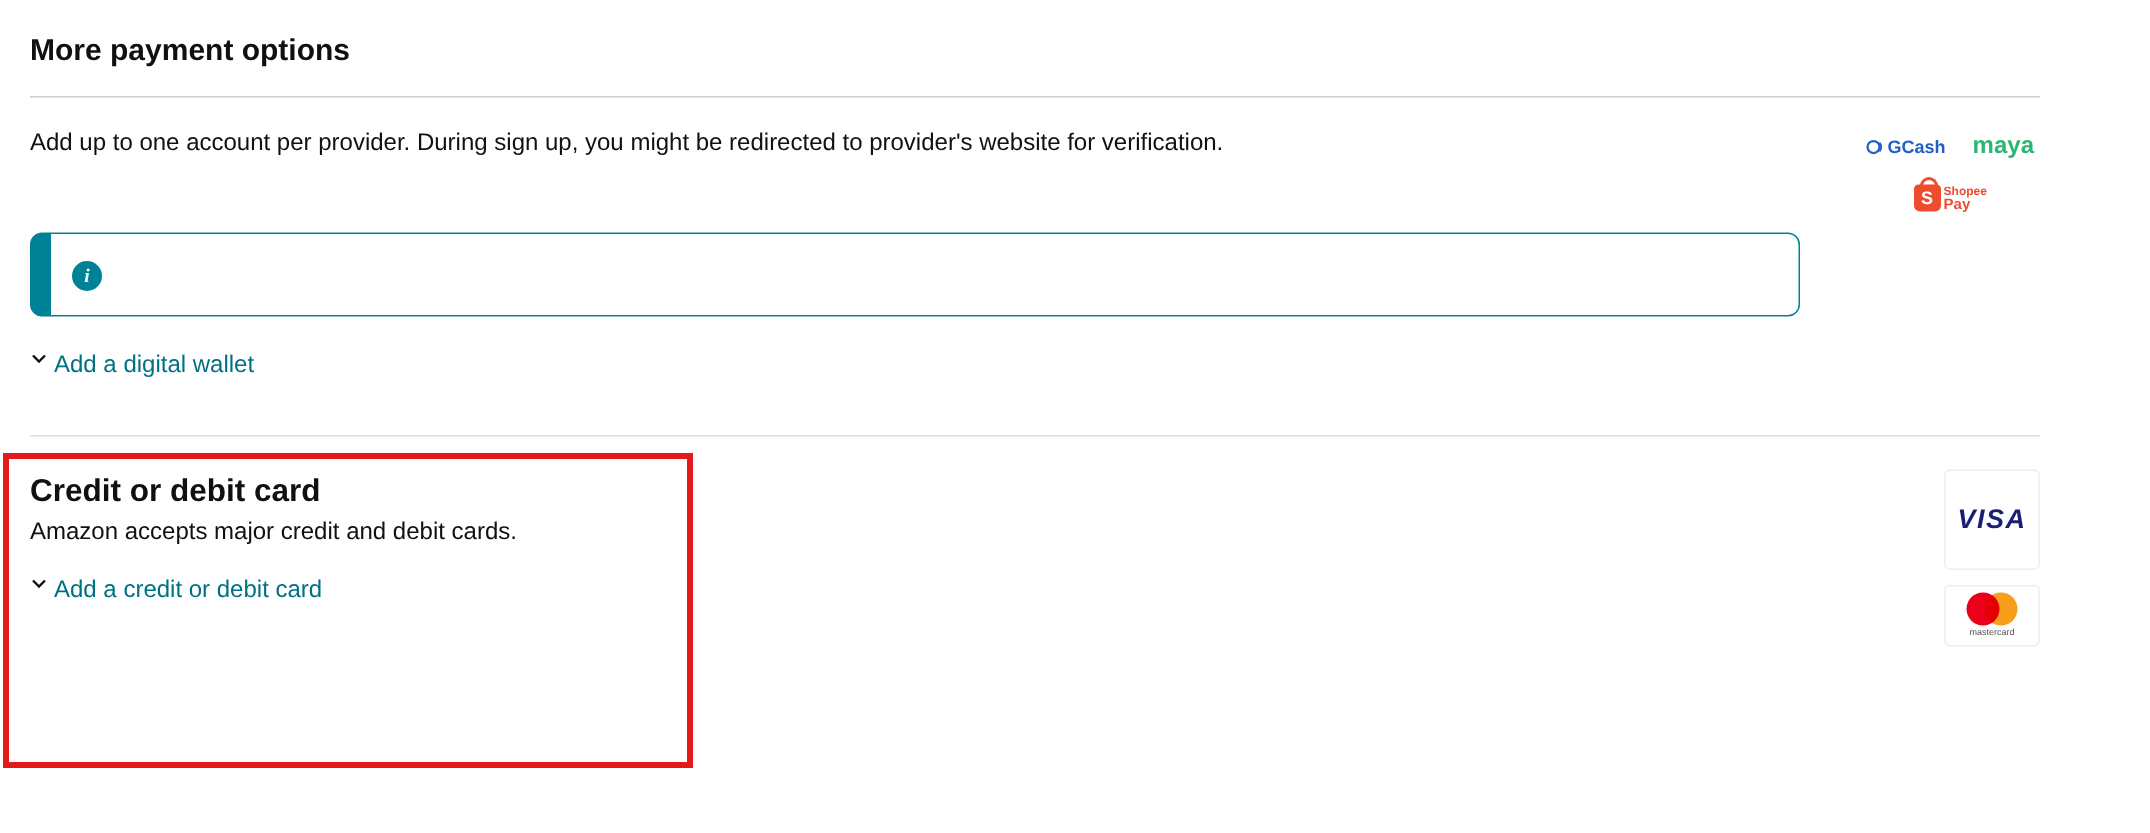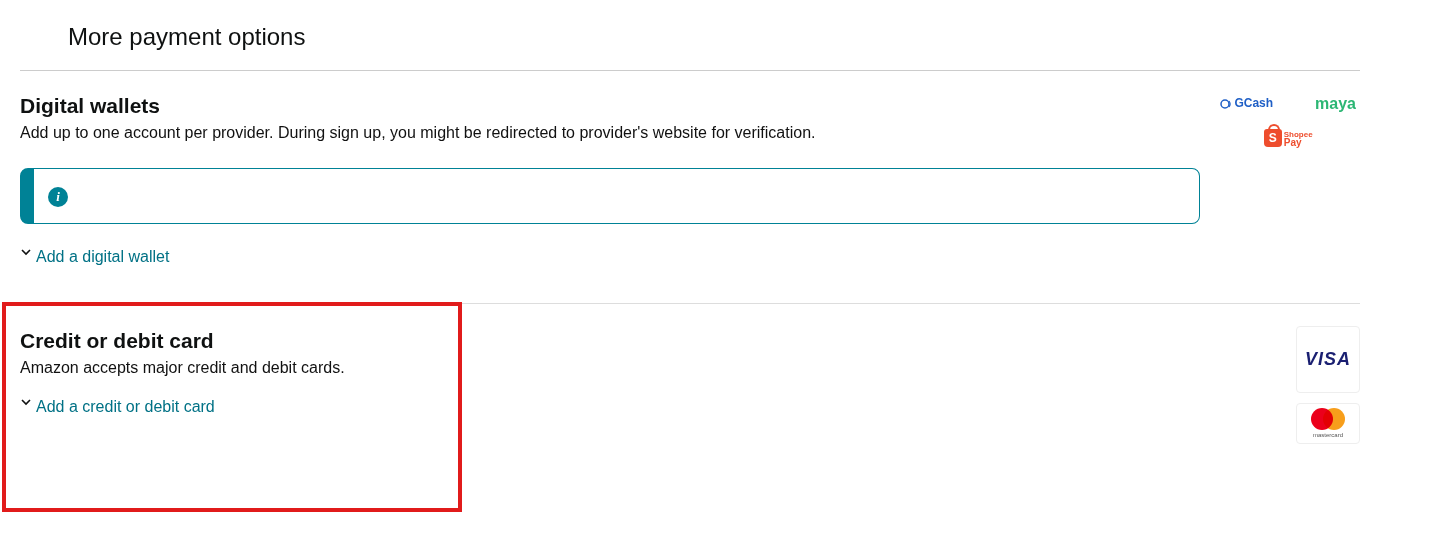--- a/index.html
+++ b/index.html
@@ -6,24 +6,23 @@
   body {
     font-family: "Amazon Ember", Arial, sans-serif;
     background: #fff;
     color: #0F1111;
     padding: 20px;
     font-size: 16px;
     line-height: 1.4;
   }
   .container { max-width: 1340px; }
   h1 {
-    font-size: 24px;
-    font-weight: 400;
+    font-size: 20px;
+    font-weight: 700;
     margin-bottom: 16px;
-    margin-left: 48px;
   }
   hr.divider {
     border: none;
     border-top: 1px solid #ccc;
     margin: 0 0 20px 0;
   }
   .section {
     position: relative;
     padding-bottom: 16px;
   }
@@ -93,21 +92,21 @@
   .logo {
     display: inline-flex;
     align-items: center;
     justify-content: center;
     font-weight: 700;
     font-size: 12px;
     border-radius: 4px;
     padding: 2px 4px;
   }
   .logo-gcash { color: #1f5fc6; }
-  .logo-maya { color: #2bb673; font-size: 16px; font-weight: 700; font-family: Arial, sans-serif; margin-left: 24px; }
+  .logo-maya { color: #2bb673; font-size: 16px; font-weight: 700; font-family: Arial, sans-serif; }
   .logo-shopeepay {
     color: #ee4d2d;
     display: inline-flex;
     align-items: center;
     gap: 2px;
   }
   .logo-shopeepay .bag {
     width: 18px; height: 18px;
     background: #ee4d2d;
     border-radius: 3px 3px 4px 4px;
@@ -174,21 +173,20 @@
 <body>
 
 <div class="container">
 
   <h1>More payment options</h1>
   <hr class="divider">
 
   <div class="section">
     <div class="section-row">
       <div class="section-main">
-        <h2>Digital wallets</h2>
         <div class="subtext">Add up to one account per provider. During sign up, you might be redirected to provider's website for verification.</div>
       </div>
       <div class="logos-col">
         <div class="logos-row1">
           <span class="logo logo-gcash">
             <svg width="12" height="12" viewBox="0 0 12 12" style="margin-right:2px;vertical-align:-1px">
               <circle cx="5" cy="6" r="4" fill="none" stroke="#1f5fc6" stroke-width="1.5"></circle>
               <path d="M9 3 A5 5 0 0 1 9 9" fill="none" stroke="#1f5fc6" stroke-width="1.2"></path>
             </svg>
               <span>GCash</span>

